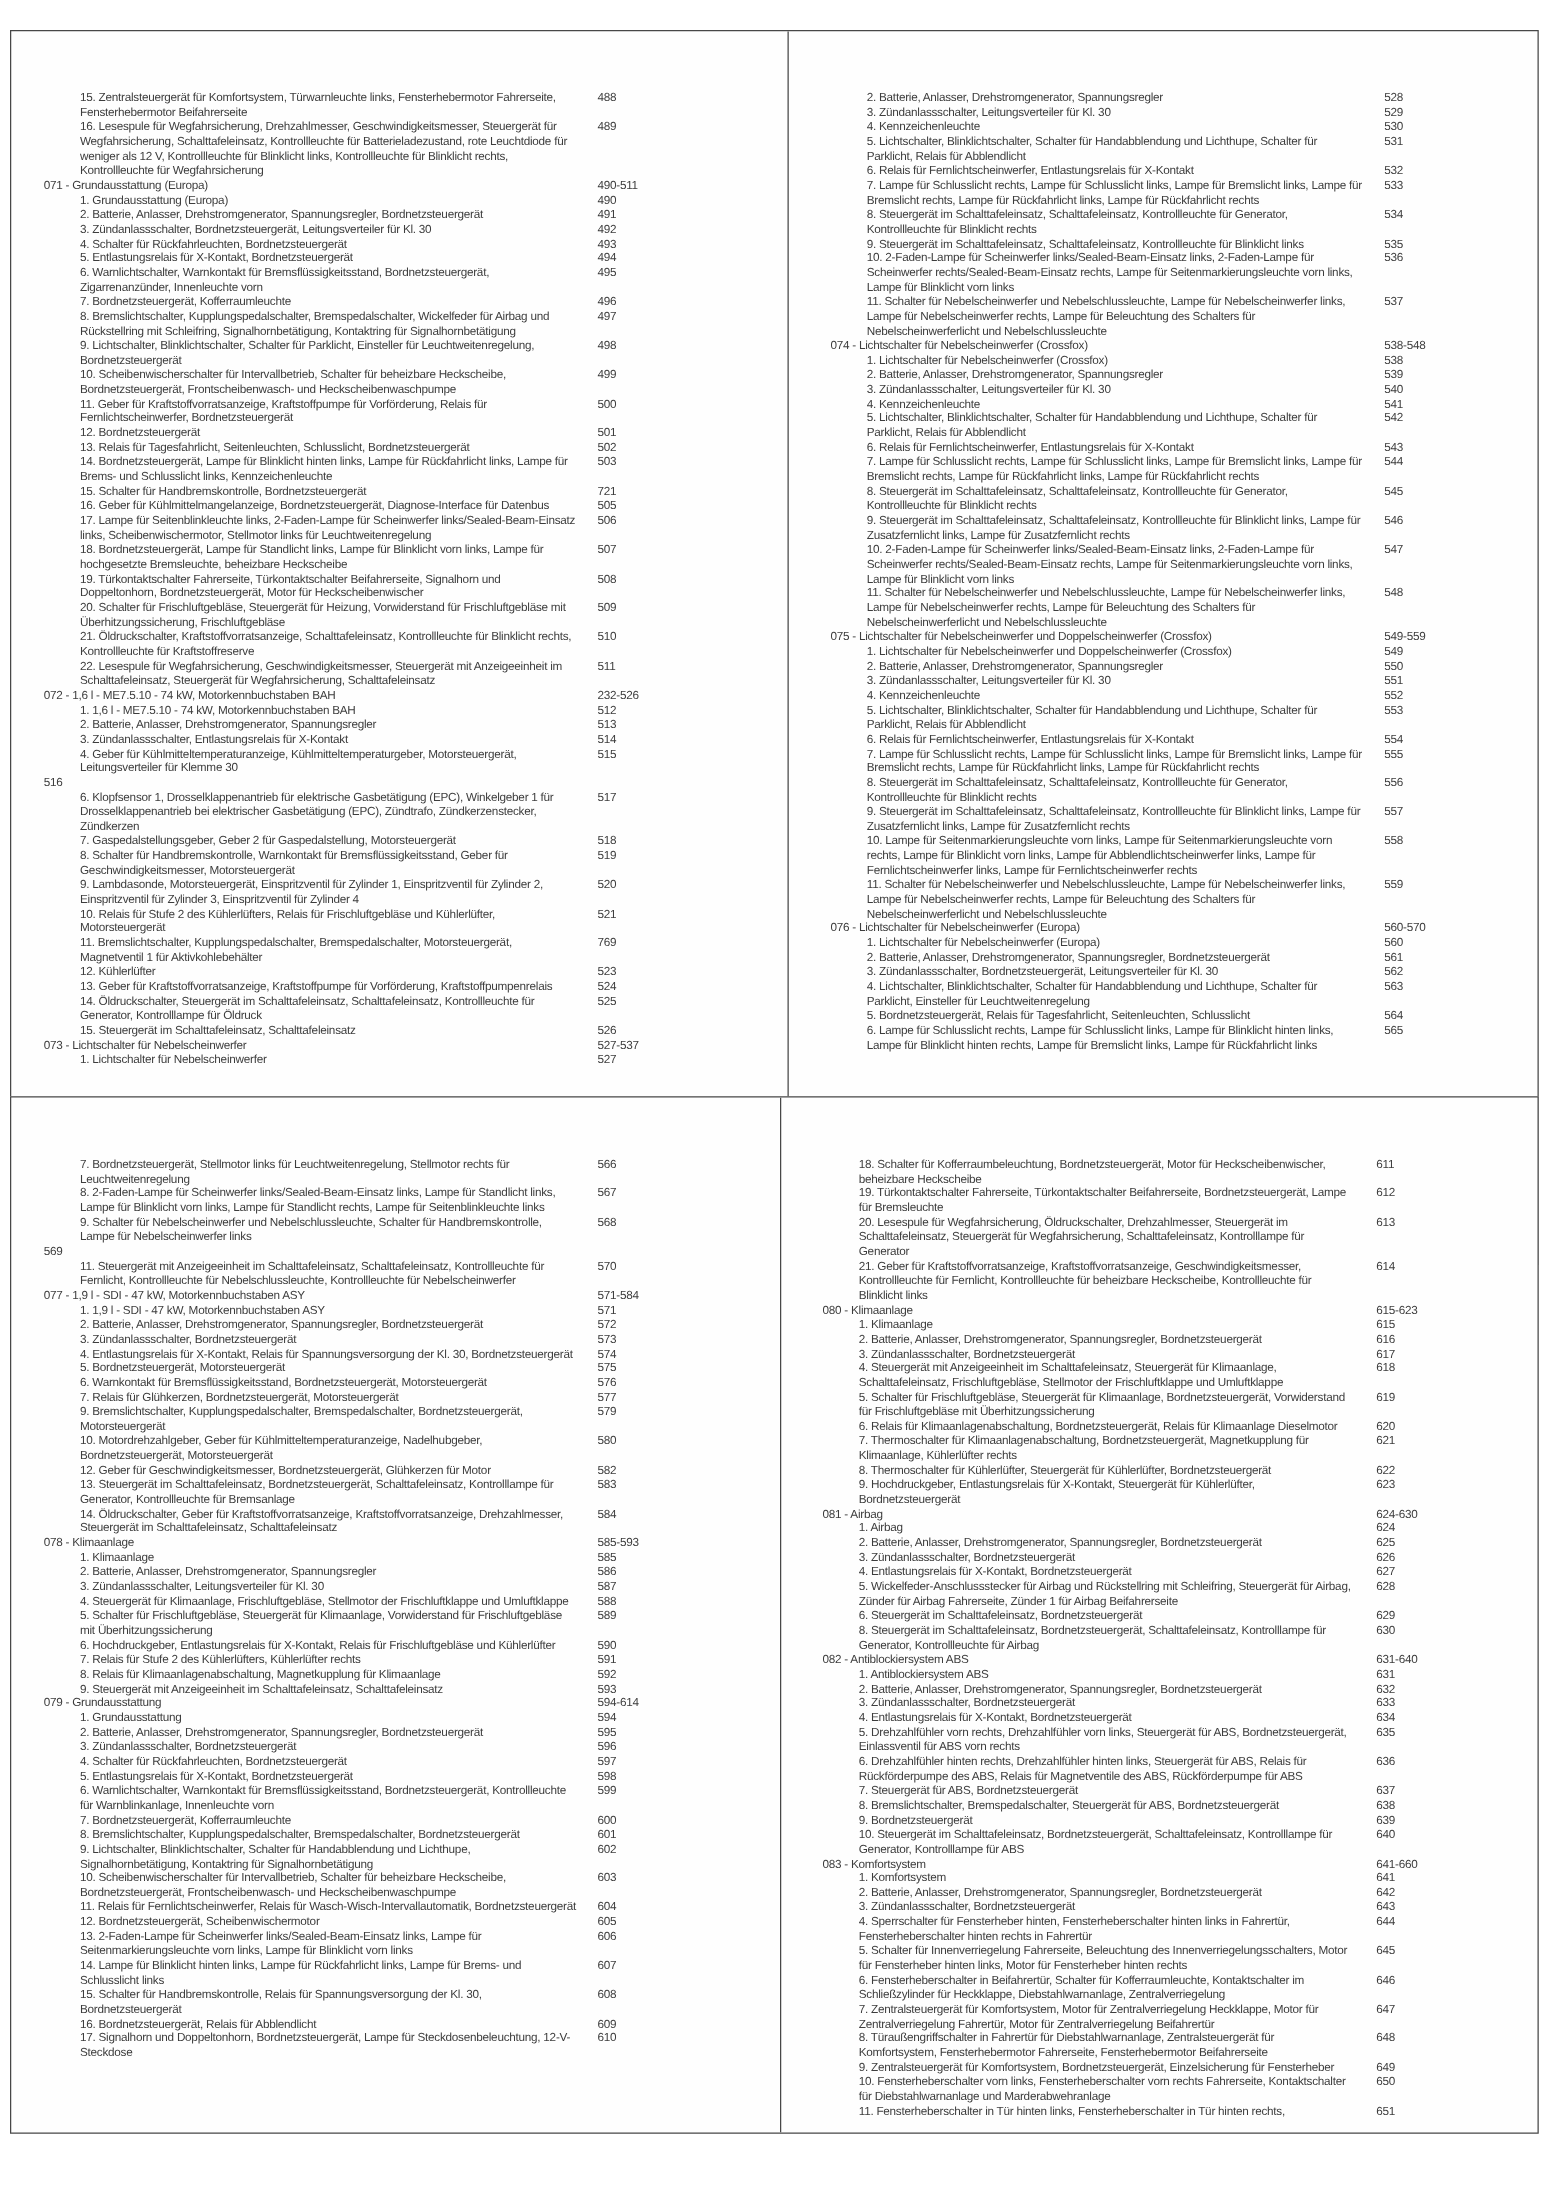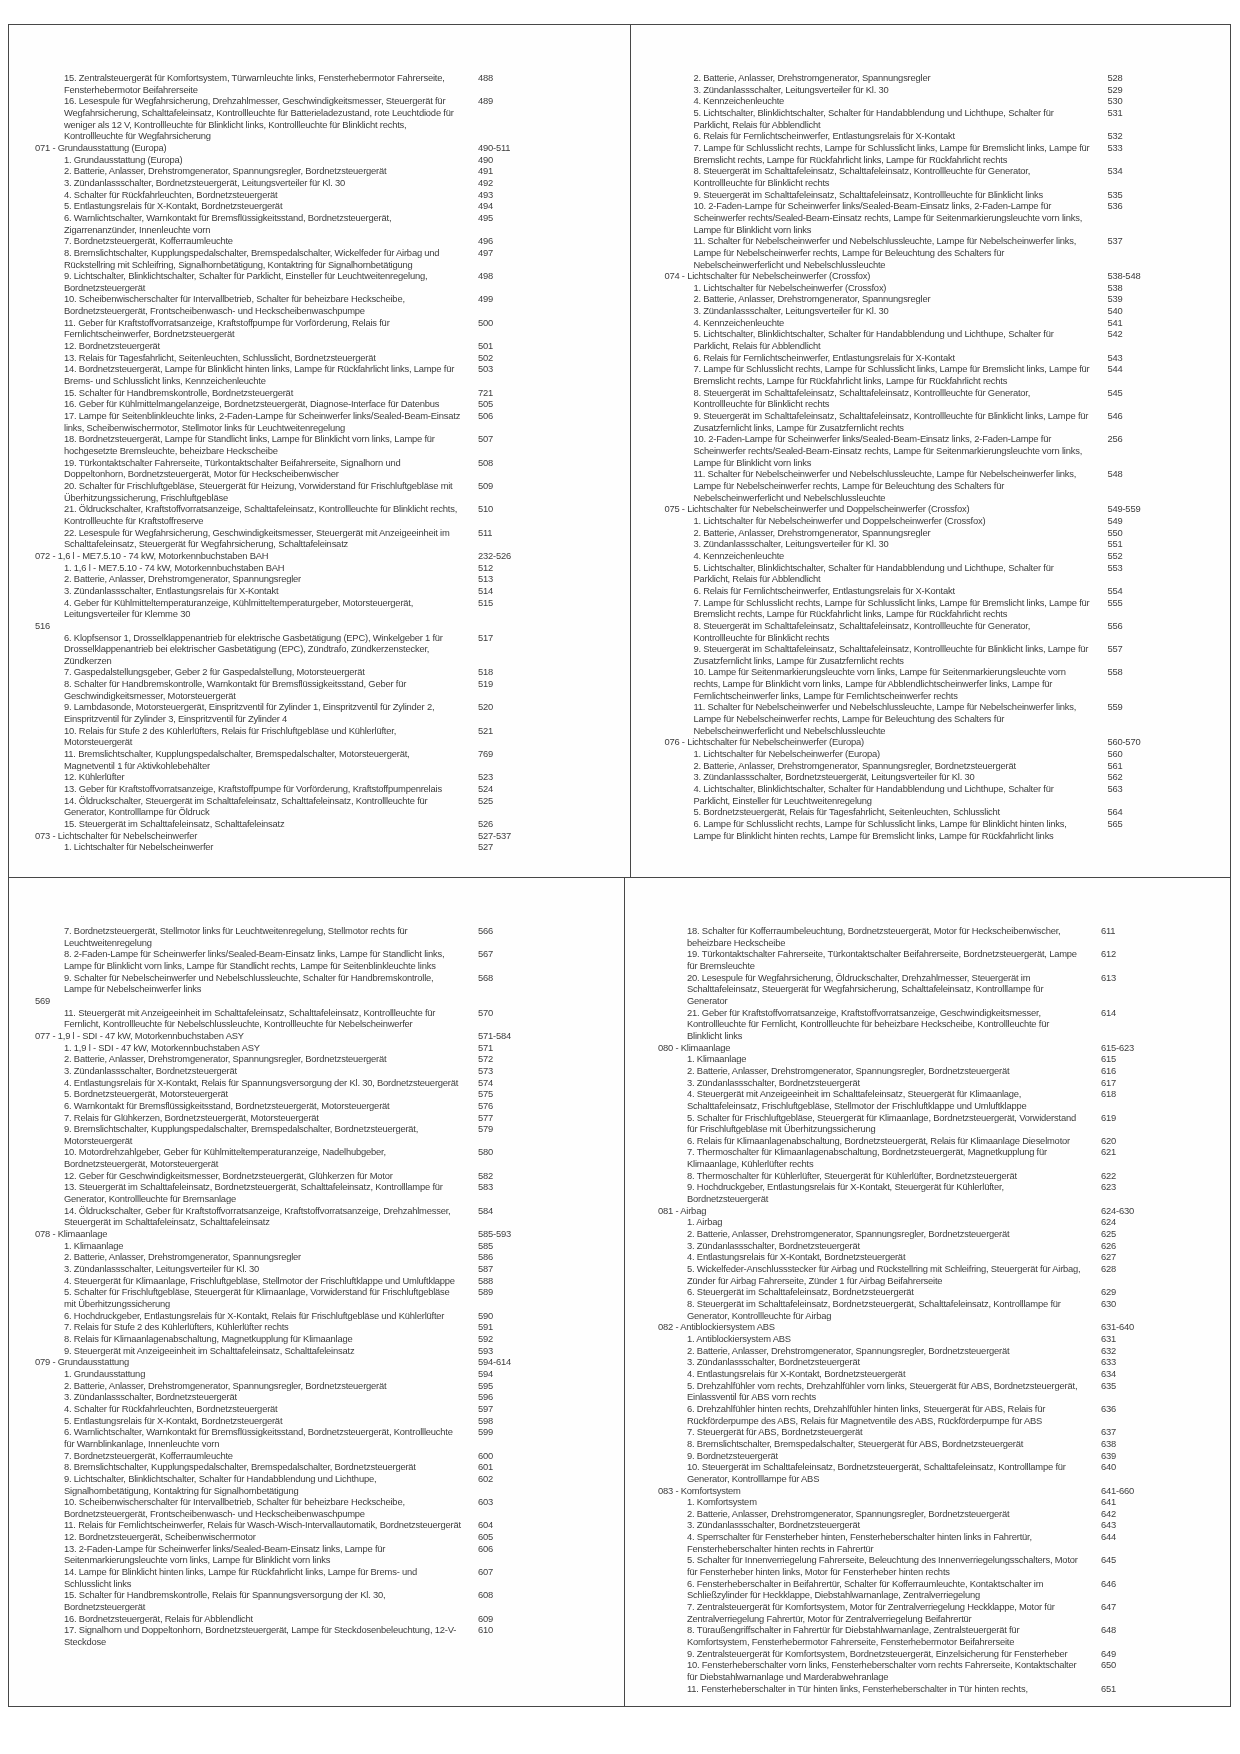--- a/index.html
+++ b/index.html
@@ -309,21 +309,21 @@
         <div class="entry item">
           <div class="txt">8. Steuergerät im Schalttafeleinsatz, Schalttafeleinsatz, Kontrollleuchte für Generator, Kontrollleuchte für Blinklicht rechts</div>
           <div class="num">545</div>
         </div>
         <div class="entry item">
           <div class="txt">9. Steuergerät im Schalttafeleinsatz, Schalttafeleinsatz, Kontrollleuchte für Blinklicht links, Lampe für Zusatzfernlicht links, Lampe für Zusatzfernlicht rechts</div>
           <div class="num">546</div>
         </div>
         <div class="entry item">
           <div class="txt">10. 2-Faden-Lampe für Scheinwerfer links/Sealed-Beam-Einsatz links, 2-Faden-Lampe für Scheinwerfer rechts/Sealed-Beam-Einsatz rechts, Lampe für Seitenmarkierungsleuchte vorn links, Lampe für Blinklicht vorn links</div>
-          <div class="num">256</div>
+          <div class="num">547</div>
         </div>
         <div class="entry item">
           <div class="txt">11. Schalter für Nebelscheinwerfer und Nebelschlussleuchte, Lampe für Nebelscheinwerfer links, Lampe für Nebelscheinwerfer rechts, Lampe für Beleuchtung des Schalters für Nebelscheinwerferlicht und Nebelschlussleuchte</div>
           <div class="num">548</div>
         </div>
         <div class="entry section">
           <div class="txt">075 - Lichtschalter für Nebelscheinwerfer und Doppelscheinwerfer (Crossfox)</div>
           <div class="num">549-559</div>
         </div>
         <div class="entry item">

